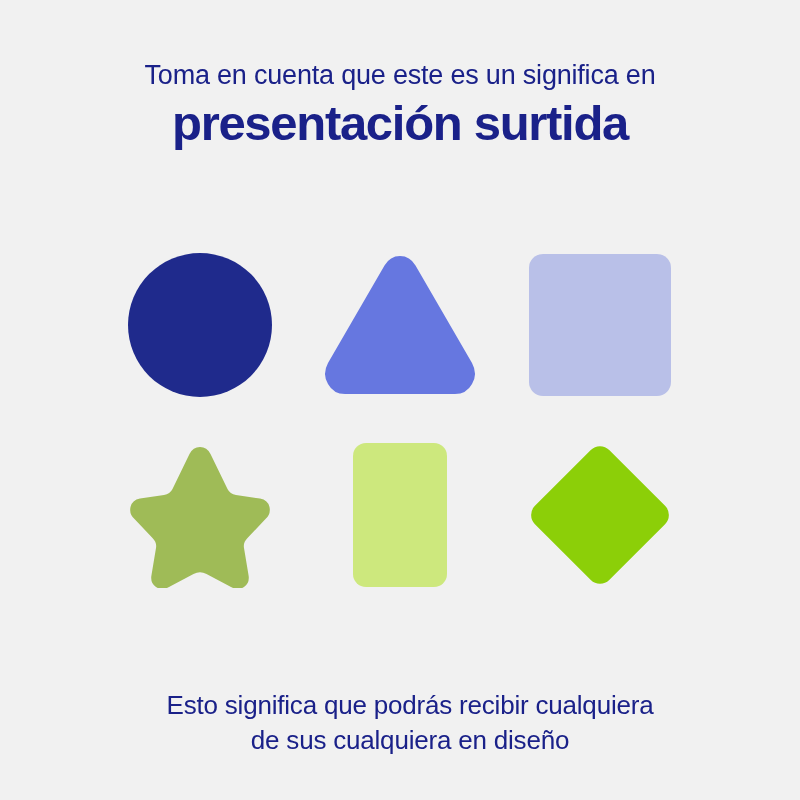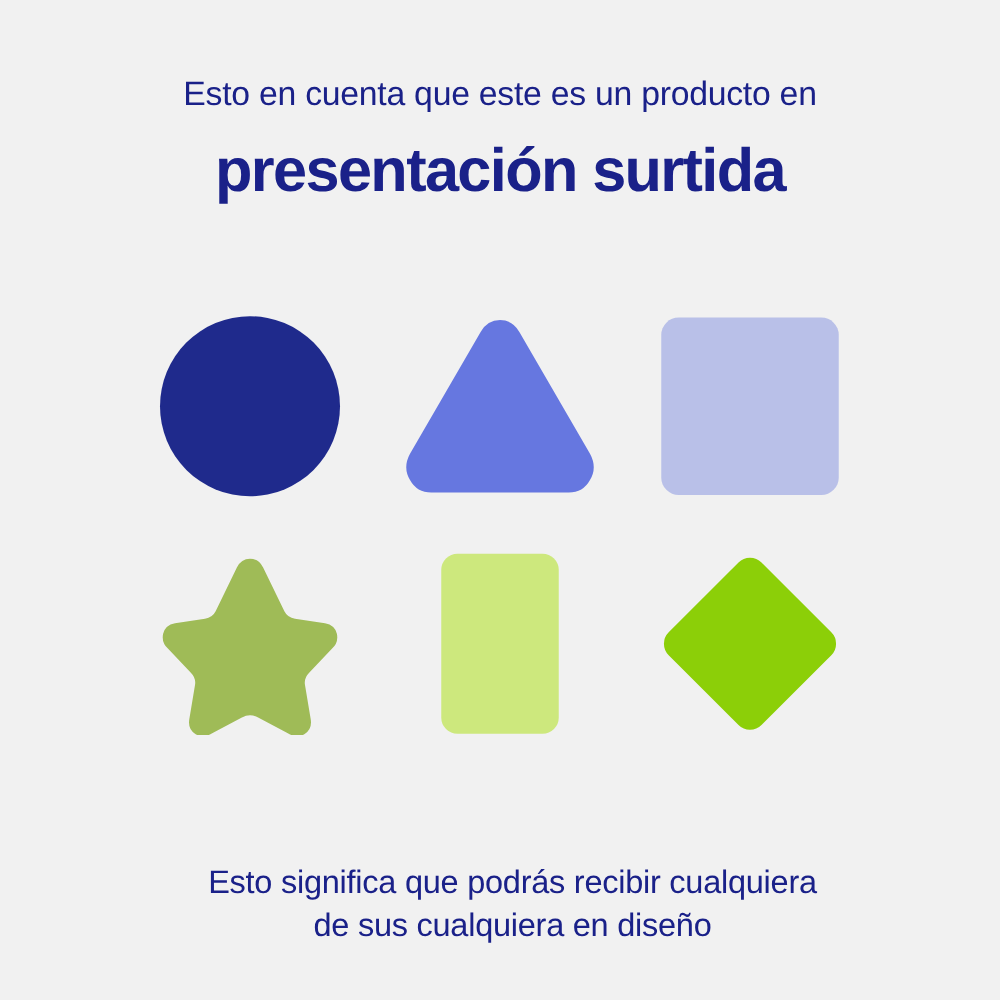--- a/index.html
+++ b/index.html
@@ -37,21 +37,21 @@
     letter-spacing: -0.2px;
     line-height: 34px;
     white-space: nowrap;
   }
   .headline-line2 {
     display: block;
     font-size: 49px;
     font-weight: 700;
     letter-spacing: -1.3px;
     line-height: 58px;
-    margin-top: 16px;
+    margin-top: 2px;
     white-space: nowrap;
   }
 
   
   .shape-grid {
     position: absolute;
     left: 100px;
     top: 230px;
     width: 600px;
     height: 380px;
@@ -90,21 +90,21 @@
     line-height: 35px;
     white-space: nowrap;
   }
 </style>
 </head>
 <body style="background: rgb(241, 241, 241);">
 
 <div id="poster" style="background: rgb(241, 241, 241);">
 
   <div class="headline" style="color: rgb(26, 33, 137);">
-    <span class="headline-line1">Esto en cuenta que este es un producto en</span>
+    <span class="headline-line1">Toma en cuenta que este es un significa en</span>
     <span class="headline-line2">presentación surtida</span>
   </div>
 
   <div class="shape-grid">
 
     <div class="shape-cell cell-r0c0">
       <svg class="shape-svg" width="148" height="148" viewBox="0 0 148 148">
         <circle cx="74" cy="74" r="72" fill="#1f2a8c"></circle>
       </svg>
     </div>

